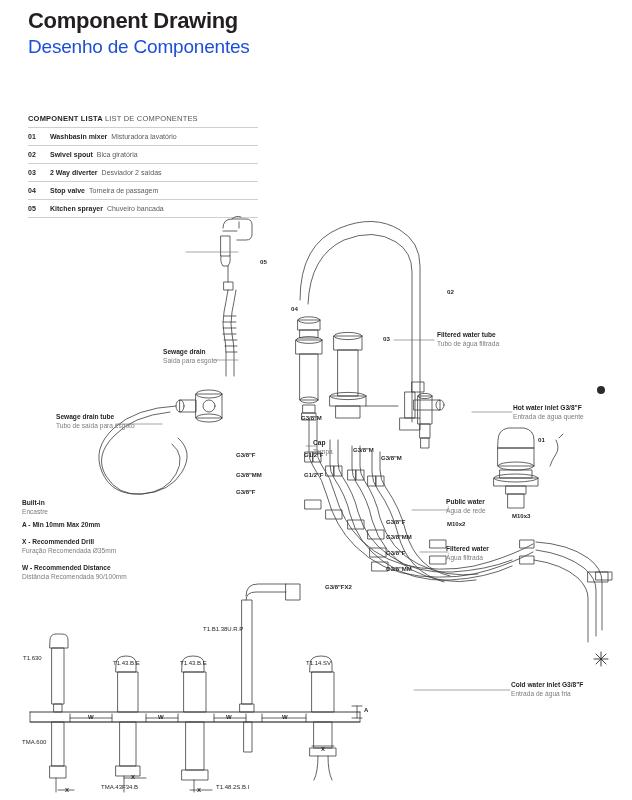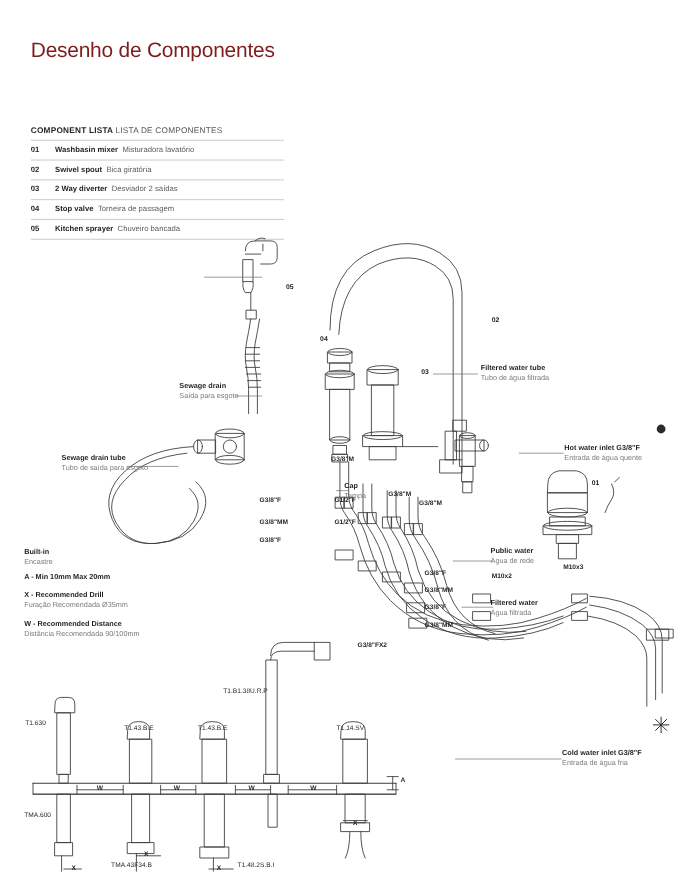--- a/index.html
+++ b/index.html
@@ -13,21 +13,21 @@
   }
   .page{position:relative;width:632px;height:800px;}
 
   
   .title{
     position:absolute;left:28px;top:8px;
     font-size:22px;font-weight:bold;letter-spacing:-0.3px;
   }
   .subtitle{
     position:absolute;left:28px;top:36px;
-    font-size:19px;font-weight:normal;color:#7f1d1d;letter-spacing:-0.2px;
+    font-size:19px;font-weight:normal;color:#1d4ed8;letter-spacing:-0.2px;
   }
 
   
   .list{position:absolute;left:28px;top:114px;width:230px;}
   .list-head{
     font-size:7.5px;font-weight:bold;letter-spacing:0.2px;padding-bottom:4px;
   }
   .list-head .pt{font-weight:normal;color:#555;}
   .row{
     display:flex;align-items:center;
@@ -53,26 +53,27 @@
   .notes .blk{margin-bottom:7px;}
 
   
   svg.art{position:absolute;left:0;top:0;width:632px;height:800px;}
 </style>
 </head>
 <body>
 
 <div class="page">
 
+  <div class="title">Component Drawing</div>
   <div class="subtitle">Desenho de Componentes</div>
 
   <div class="list">
     <div class="list-head">
       <span>COMPONENT LISTA</span>
-      <span class="pt">LISTA DE COMPONENTES</span>
+      <span class="pt">LIST DE COMPONENTES</span>
     </div>
     <div class="row">
       <span class="num">01</span>
       <span class="en">Washbasin mixer</span>
       <span class="pt">Misturadora lavatório</span>
     </div>
     <div class="row">
       <span class="num">02</span>
       <span class="en">Swivel spout</span>
       <span class="pt">Bica giratória</span>

